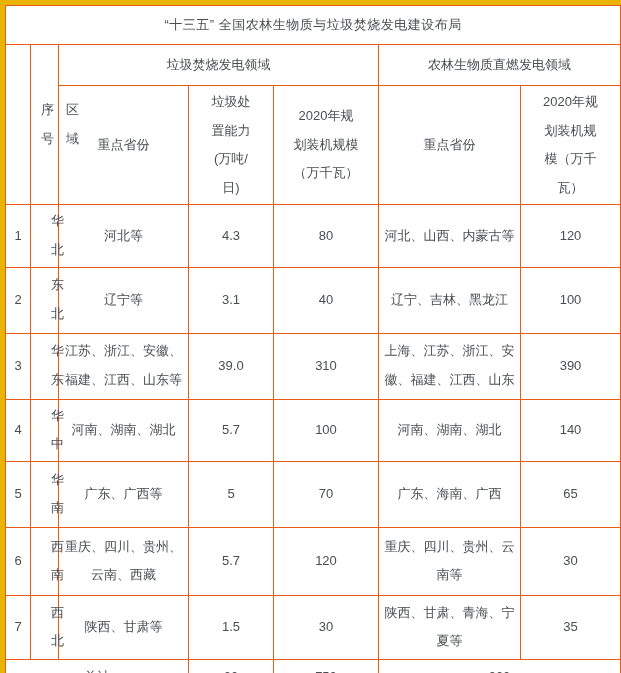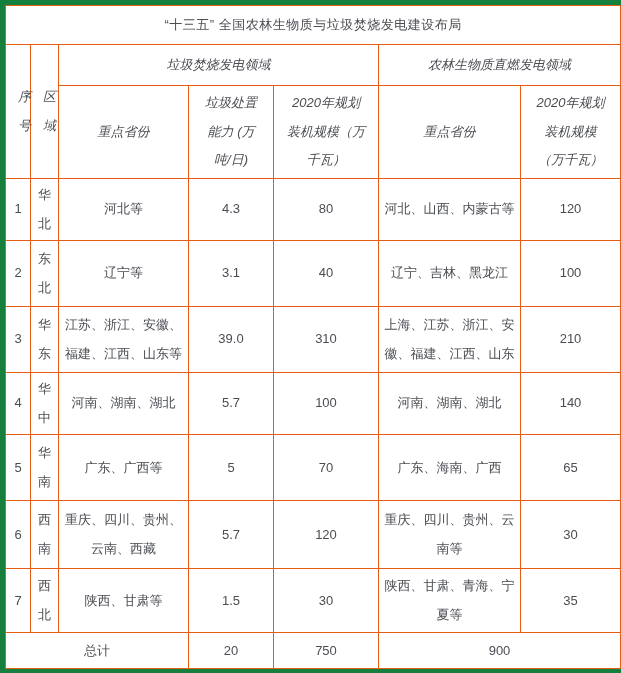--- a/index.html
+++ b/index.html
@@ -5,21 +5,21 @@
   html, body {
     margin: 0;
     padding: 0;
     background: #ffffff;
     font-family: "Liberation Sans", "DejaVu Sans", sans-serif;
   }
   .page {
     position: relative;
     width: 621px;
     height: 673px;
-    background: #15803d;
+    background: #eab308;
     overflow: hidden;
   }
   table.layout {
     position: absolute;
     left: 5px;
     top: 5px;
     width: 611px;
     border-collapse: collapse;
     table-layout: fixed;
   }
@@ -30,32 +30,32 @@
     font-weight: normal;
     text-align: center;
     vertical-align: middle;
     line-height: 2.2;
     padding: 2px 4px;
     background: #ffffff;
     word-break: normal;
     overflow-wrap: break-word;
   }
   table.layout th.hdr {
-    padding: 2px 12px;
-    font-style: italic;
+    padding: 2px 19px;
   }
   td.title-cell {
     font-size: 13px;
     letter-spacing: 0.5px;
   }
   .vtext {
     display: inline-block;
     width: 1em;
     word-break: break-all;
     line-height: 2.2;
+    margin-left: 16px;
   }
   .num {
     letter-spacing: 0;
   }
 </style>
 </head>
 <body>
 
 <div class="page">
   <table class="layout">
@@ -109,21 +109,21 @@
       <td class="num">100</td>
     </tr>
 
     <tr style="height:66px">
       <td class="num">3</td>
       <td><span class="vtext">华东</span></td>
       <td>江苏、浙江、安徽、福建、江西、山东等</td>
       <td class="num">39.0</td>
       <td class="num">310</td>
       <td>上海、江苏、浙江、安徽、福建、江西、山东</td>
-      <td class="num">210</td>
+      <td class="num">390</td>
     </tr>
 
     <tr style="height:62px">
       <td class="num">4</td>
       <td><span class="vtext">华中</span></td>
       <td>河南、湖南、湖北</td>
       <td class="num">5.7</td>
       <td class="num">100</td>
       <td>河南、湖南、湖北</td>
       <td class="num">140</td>

